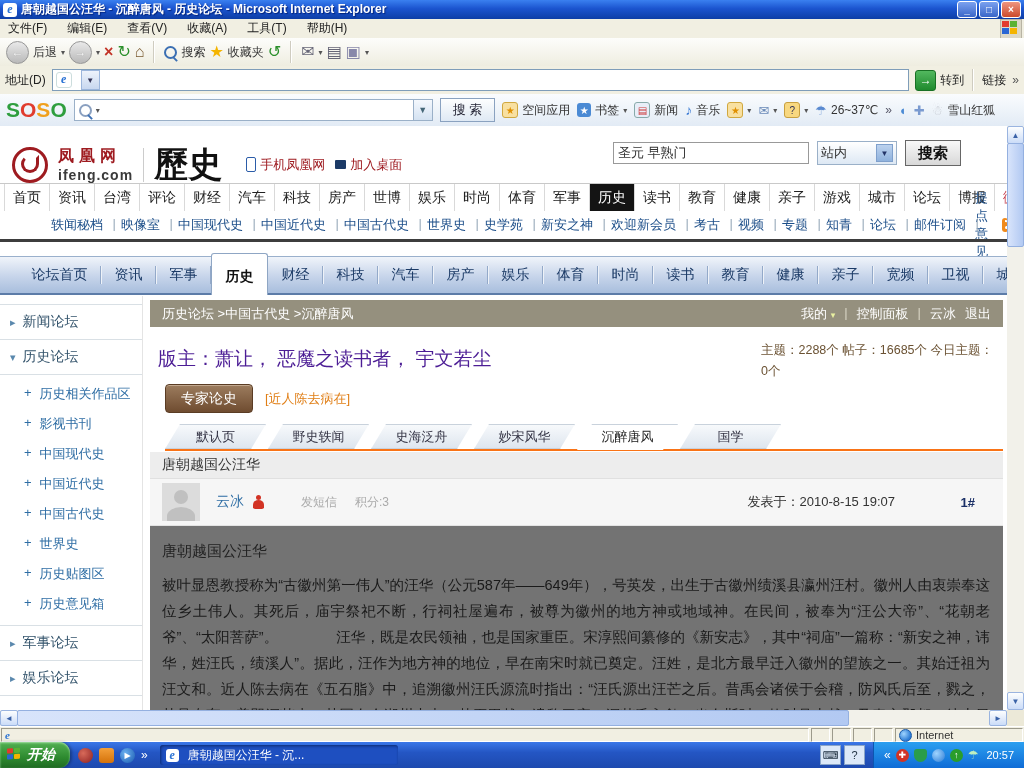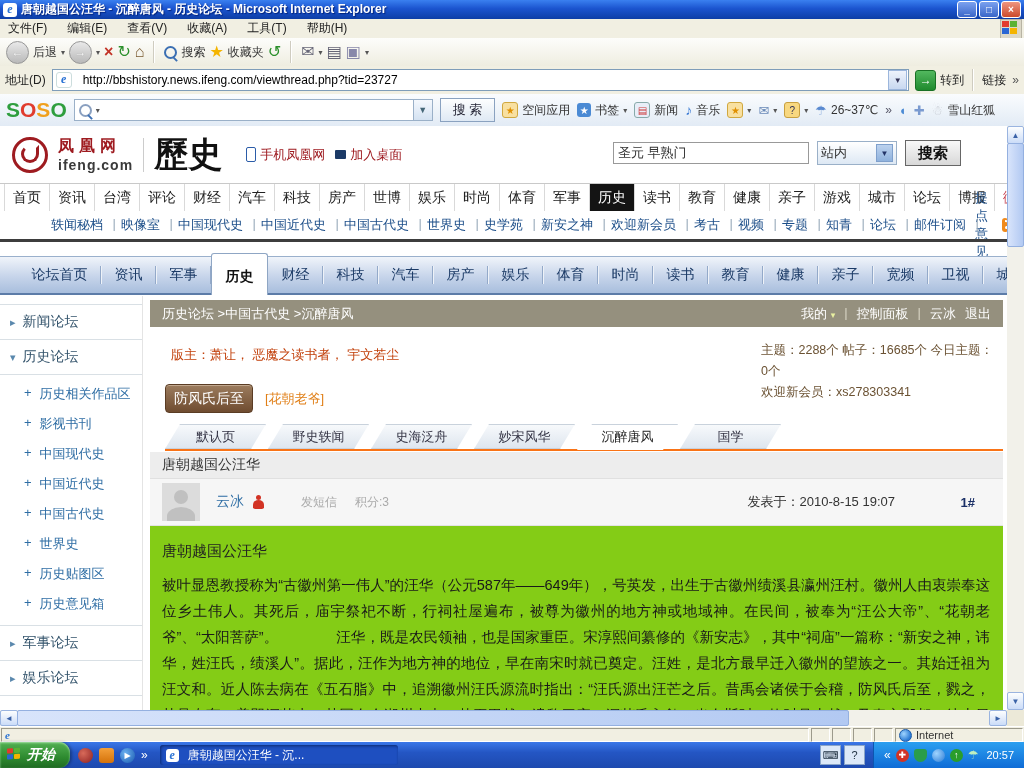--- a/index.html
+++ b/index.html
@@ -69,21 +69,21 @@
   
   .vscroll{position:absolute;top:0;right:0;width:17px;bottom:16px;background:#f2f1ea;}
   .hscroll{position:absolute;left:0;right:17px;bottom:0;height:16px;background:#f2f1ea;}
   .sc-btn{position:absolute;background:linear-gradient(#fdfefe,#cbdcf8);border:1px solid #9ab4e0;
     border-radius:2px;color:#3a62a8;font-size:8px;display:flex;align-items:center;justify-content:center;}
   .sc-thumb{position:absolute;background:linear-gradient(90deg,#d8e4fb,#b2c9f2);border:1px solid #94b0e0;
     border-radius:2px;}
   .corner{position:absolute;right:0;bottom:0;width:17px;height:16px;background:#ece9d8;}
   
   .siteheader{position:absolute;top:0;left:0;right:0;height:57px;background:#fff;}
-  .logo-wrap{position:absolute;left:12px;top:10px;display:flex;align-items:center;gap:10px;}
+  .logo-wrap{position:absolute;left:12px;top:20px;display:flex;align-items:center;gap:10px;}
   .phoenix{width:30px;height:30px;border-radius:50%;border:3px solid #9e1b20;position:relative;}
   .phoenix::after{content:"";position:absolute;left:6px;top:5px;width:12px;height:12px;
     border-radius:50% 0 50% 50%;border:3px solid #9e1b20;border-top-color:transparent;}
   .logo-cn{color:#9e1b20;font-size:16px;font-weight:bold;letter-spacing:5px;
     font-family:"Liberation Serif",serif;}
   .logo-en{color:#3a3a3a;font-weight:bold;font-size:14px;letter-spacing:1px;}
   .logo-div{width:1px;height:34px;background:#ccc;}
   .channel{font-size:34px;color:#111;font-family:"Liberation Serif",serif;font-weight:bold;line-height:34px;}
   .hd-link{display:flex;align-items:center;gap:4px;color:#9e1b20;font-size:13px;}
   .hd-search{position:absolute;right:46px;top:14px;display:flex;align-items:center;gap:8px;}
@@ -137,36 +137,36 @@
   .sb-subitem{display:flex;gap:8px;padding:6px 0 6px 24px;color:#2e6da4;font-size:13px;}
   .sb-plus{color:#2e6da4;}
   .main{flex:1;position:relative;}
   
   .crumbbar{position:absolute;top:4px;left:7px;right:4px;height:27px;background:#95907e;color:#fff;
     font-size:13px;display:flex;align-items:center;padding:0 12px;box-sizing:border-box;}
   .crumb-right{margin-left:auto;display:flex;align-items:flex-start;gap:9px;}
   .crumb-dd{font-size:9px;color:#e8f0a0;}
   .crumb-sep{color:#d8d4c4;}
   
-  .mods{position:absolute;top:50px;left:15px;font-size:13px;color:#c2410c;margin-left:13px;}
+  .mods{position:absolute;top:50px;left:15px;font-size:19px;color:#4c1d95;}
   .stats{position:absolute;top:44px;right:8px;width:238px;font-size:12.5px;color:#6b5233;line-height:21px;}
   .postbtn{position:absolute;top:88px;left:22px;width:86px;height:27px;border-radius:4px;
     background:linear-gradient(#9c7c5e,#6f4c30);border:1px solid #5a3c24;color:#fff;font-size:14px;
     display:flex;align-items:center;justify-content:center;box-shadow:inset 0 1px 0 #c2a88e;}
   .digest{position:absolute;top:94px;left:122px;color:#e07f17;font-size:13px;}
   
   .tabs{position:absolute;top:128px;left:22px;right:4px;height:25px;border-bottom:2px solid #f97316;
     display:flex;font-family:Liberation Serif, serif;}
   .tab{width:101px;margin-right:2px;background:linear-gradient(#f8fafc,#dde5ee);
     clip-path:polygon(15px 0,100% 0,calc(100% - 15px) 100%,0 100%);display:flex;align-items:center;
     justify-content:center;font-size:13px;color:#334;box-shadow:inset 0 0 0 1px #c9d2dc;}
   .tab.active{background:#fff;height:26px;margin-bottom:-1px;color:#222;z-index:2;
     box-shadow:inset 0 1px 0 #c9d2dc;}
   
-  .post{position:absolute;top:156px;left:7px;right:4px;bottom:0;overflow:hidden;background:#84cc16;}
+  .post{position:absolute;top:156px;left:7px;right:4px;bottom:0;overflow:hidden;background:#737373;}
   .post-titlebar{height:26px;background:#ededed;border-bottom:1px solid #e0e0e0;display:flex;
     align-items:center;padding-left:12px;font-size:14px;color:#333;}
   .userrow{height:46px;background:#f6f6f6;border-bottom:1px solid #e3e3e3;display:flex;
     align-items:center;padding:0 12px;position:relative;}
   .avatar{width:38px;height:38px;background:#dcdcdc;position:relative;overflow:hidden;}
   .avatar::before{content:"";position:absolute;left:12px;top:7px;width:14px;height:14px;
     border-radius:50%;background:#c0c0c0;}
   .avatar::after{content:"";position:absolute;left:5px;top:24px;width:28px;height:18px;
     border-radius:50% 50% 0 0;background:#c0c0c0;}
   .author{color:#2e6da4;font-size:14px;margin-left:16px;}
@@ -265,21 +265,20 @@
     <span class="tb-drop">▾</span>
     <span class="tb-ic" style="color:#667;">▤</span>
     <span class="tb-ic" style="color:#88a;">▣</span>
     <span class="tb-drop">▾</span>
   </div>
 
   <div class="addressbar">
     <span>地址(D)</span>
     <span class="addr-input">
       <span class="ie-logo" style="border:1px solid #cdd;">e</span>
-      <input value="http://bbshistory.news.ifeng.com/viewthread.php?tid=23727" style="">
       <span class="addr-drop">▼</span>
     </span>
     <span class="go-btn" style="display:flex;align-items:center;gap:4px;">
       <span class="go-box">→</span>
       <span>转到</span>
     </span>
     <span class="addr-sep"></span>
     <span>链接</span>
     <span style="color:#555;">»</span>
   </div>
@@ -508,25 +507,24 @@
               <span>控制面板</span>
               <span class="crumb-sep">|</span>
               <span>云冰</span>
               <span>退出</span>
             </span>
           </div>
 
           <div class="mods">版主：萧让， 恶魔之读书者， 宇文若尘</div>
           <div class="stats">
             <div>主题：2288个 帖子：16685个 今日主题：0个</div>
-            <div>欢迎新会员：xs278303341</div>
-          </div>
-
-          <div class="postbtn">防风氏后至</div>
-          <div class="digest">[花朝老爷]</div>
+          </div>
+
+          <div class="postbtn">专家论史</div>
+          <div class="digest">[近人陈去病在]</div>
 
           <div class="tabs">
             <span class="tab">默认页</span>
             <span class="tab">野史轶闻</span>
             <span class="tab">史海泛舟</span>
             <span class="tab">妙宋风华</span>
             <span class="tab active">沉醉唐风</span>
             <span class="tab">国学</span>
           </div>
 

